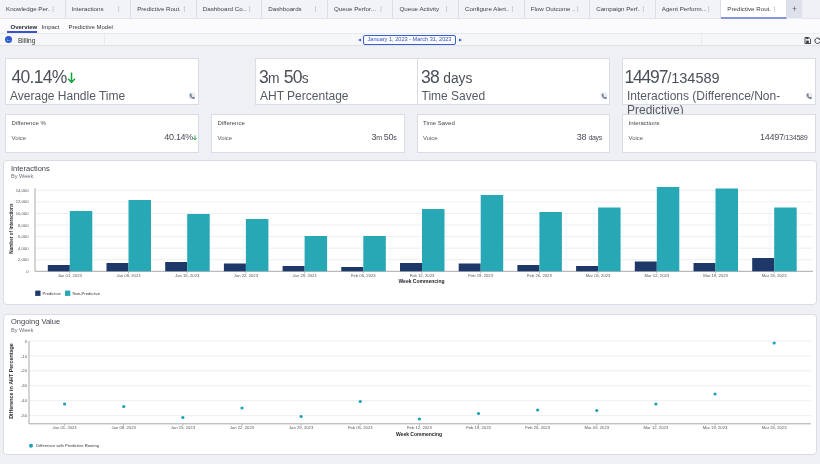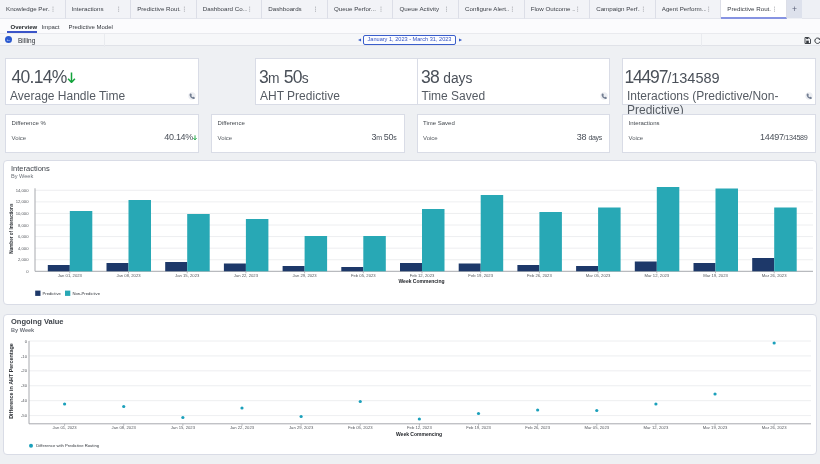--- a/index.html
+++ b/index.html
@@ -49,21 +49,21 @@
   .mini { top:114px; width:193.5px; height:38.5px; }
   .mini .hdr { position:absolute; left:5.5px; top:4.6px; font-size:6px; color:#44494f; }
   .mini .voice { position:absolute; left:5.5px; top:19.6px; font-size:6px; color:#5b6066; }
   .mini .val { position:absolute; right:7px; top:17px; font-size:9px; color:#4a5059; letter-spacing:-0.3px; white-space:nowrap; }
   .mini .val .sm { font-size:7px; }
   .mini .val .med { font-size:7.2px; }
 
   
   .panel { left:3px; width:814px; background:#fff; border:1px solid #d9dce6; border-radius:4px; }
   .p1 { top:160px; height:145px; }
-  .p2 { top:314px; height:141px;font-weight:bold; }
+  .p2 { top:314px; height:141px; }
   .ptitle { position:absolute; left:7px; font-size:7.5px; color:#3f444b; }
   .psub   { position:absolute; left:7px; font-size:5.6px; color:#6d727a; }
   svg text { font-family:"Liberation Sans", sans-serif; }
 </style>
 </head>
 <body>
 
 <div class="abs tabbar">
   <div class="tab">
       <span class="lbl">Knowledge Per...</span>
@@ -148,37 +148,37 @@
         <path d="M4.5 0.4 L4.5 10 M1.1 6.7 L4.5 10.4 L7.9 6.7" stroke="#12a33b" stroke-width="1.5" fill="none"></path>
       </svg></div>
   <div class="lbl">Average Handle Time</div>
   <svg class="phico" viewBox="0 0 10 10">
       <circle cx="5" cy="5" r="4.6" fill="#eceef2"></circle>
       <path d="M2.6 2.2 C3.4 1.6 4.2 1.9 4.4 2.6 L4.7 3.6 C4.8 4.1 4.5 4.5 4.1 4.7 C4.4 5.6 5 6.2 5.9 6.5 C6.2 6.1 6.6 5.9 7.1 6.1 L8 6.5 C8.7 6.8 8.8 7.7 8.1 8.3 C7.5 8.8 6.4 8.8 5.3 8.2 C3.8 7.4 2.7 6.1 2.2 4.6 C1.9 3.6 2.1 2.6 2.6 2.2 Z" fill="#737e92"></path>
     </svg>
 </div>
 <div class="abs card kpi" style="left:211px;margin-left:44px;">
   <div class="big" style="left:3px;">3<span class="sm">m</span> 50<span class="sm">s</span></div>
-  <div class="lbl">AHT Predictive</div>
+  <div class="lbl">AHT Percentage</div>
   <svg class="phico" viewBox="0 0 10 10">
       <circle cx="5" cy="5" r="4.6" fill="#eceef2"></circle>
       <path d="M2.6 2.2 C3.4 1.6 4.2 1.9 4.4 2.6 L4.7 3.6 C4.8 4.1 4.5 4.5 4.1 4.7 C4.4 5.6 5 6.2 5.9 6.5 C6.2 6.1 6.6 5.9 7.1 6.1 L8 6.5 C8.7 6.8 8.8 7.7 8.1 8.3 C7.5 8.8 6.4 8.8 5.3 8.2 C3.8 7.4 2.7 6.1 2.2 4.6 C1.9 3.6 2.1 2.6 2.6 2.2 Z" fill="#737e92"></path>
     </svg>
 </div>
 <div class="abs card kpi" style="left:416.5px;text-decoration:underline;">
   <div class="big" style="left:3.5px;">38 <span class="sm">days</span></div>
   <div class="lbl">Time Saved</div>
   <svg class="phico" viewBox="0 0 10 10">
       <circle cx="5" cy="5" r="4.6" fill="#eceef2"></circle>
       <path d="M2.6 2.2 C3.4 1.6 4.2 1.9 4.4 2.6 L4.7 3.6 C4.8 4.1 4.5 4.5 4.1 4.7 C4.4 5.6 5 6.2 5.9 6.5 C6.2 6.1 6.6 5.9 7.1 6.1 L8 6.5 C8.7 6.8 8.8 7.7 8.1 8.3 C7.5 8.8 6.4 8.8 5.3 8.2 C3.8 7.4 2.7 6.1 2.2 4.6 C1.9 3.6 2.1 2.6 2.6 2.2 Z" fill="#737e92"></path>
     </svg>
 </div>
 <div class="abs card kpi" style="left:622px;">
   <div class="big" style="left:1.5px; letter-spacing:-1.2px;">14497<span class="med">/134589</span></div>
-  <div class="lbl">Interactions (Predictive/Non-Predictive)</div>
+  <div class="lbl">Interactions (Difference/Non-Predictive)</div>
   <svg class="phico" viewBox="0 0 10 10">
       <circle cx="5" cy="5" r="4.6" fill="#eceef2"></circle>
       <path d="M2.6 2.2 C3.4 1.6 4.2 1.9 4.4 2.6 L4.7 3.6 C4.8 4.1 4.5 4.5 4.1 4.7 C4.4 5.6 5 6.2 5.9 6.5 C6.2 6.1 6.6 5.9 7.1 6.1 L8 6.5 C8.7 6.8 8.8 7.7 8.1 8.3 C7.5 8.8 6.4 8.8 5.3 8.2 C3.8 7.4 2.7 6.1 2.2 4.6 C1.9 3.6 2.1 2.6 2.6 2.2 Z" fill="#737e92"></path>
     </svg>
 </div>
 
 <div class="abs card mini" style="left:5px;">
   <div class="hdr">Difference %</div>
     <div class="voice">Voice</div>
   <div class="val" style="right:0.5px;">40.14%<svg class="garrow2" viewBox="0 0 4 5.5">

